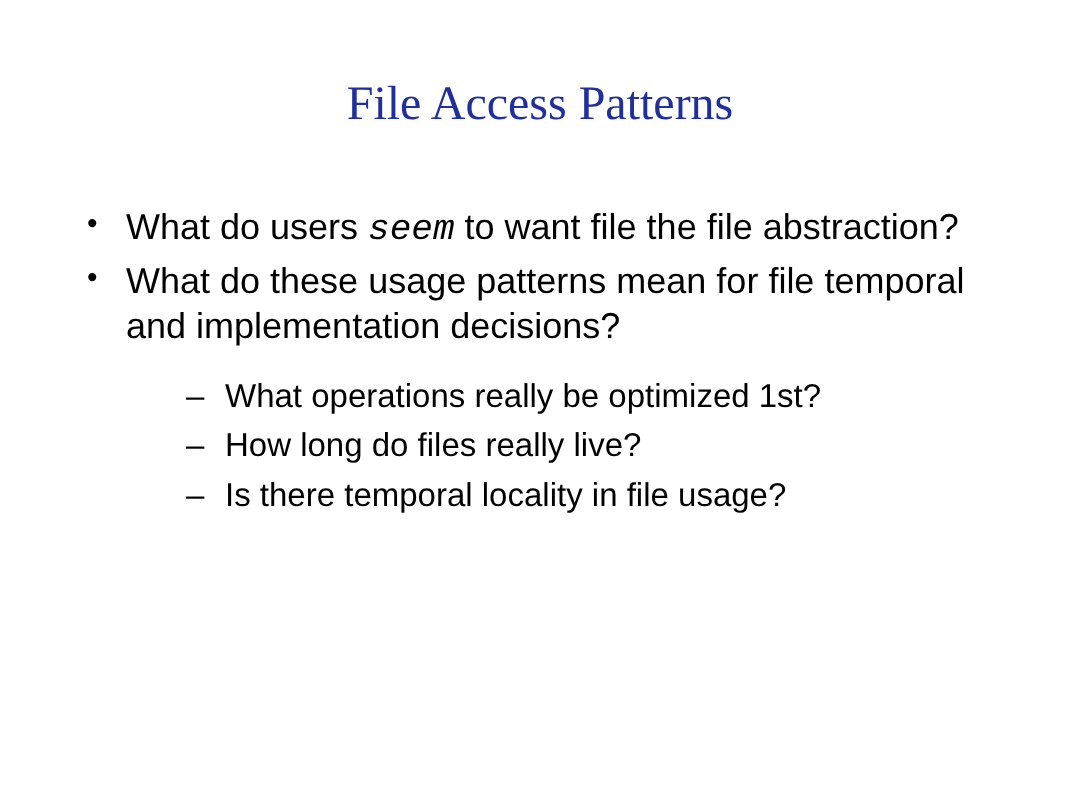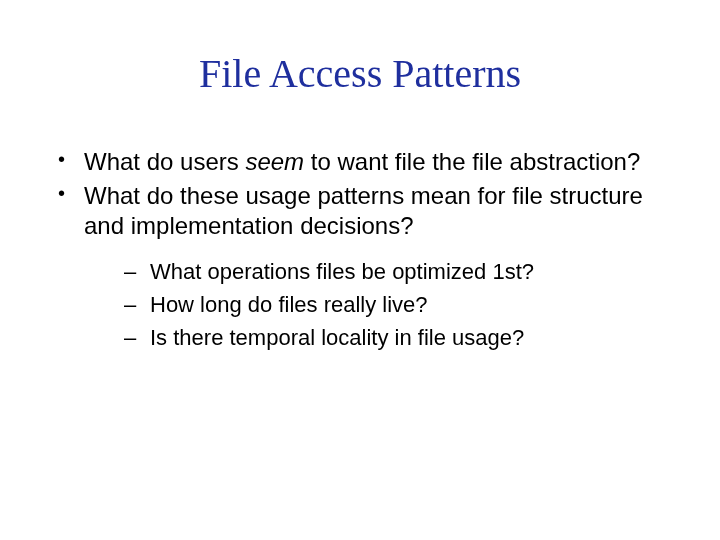--- a/index.html
+++ b/index.html
@@ -12,21 +12,21 @@
     position: relative;
     overflow: hidden;
   }
   .slide {
     width: 100%;
     height: 100%;
     padding: 50px 40px 40px 40px;
   }
   .title {
     font-family: "Comic Sans MS", "Comic Sans", cursive;
-    font-size: 40px;
+    font-size: 32px;
     color: #1f2f9e;
     text-align: center;
     margin-bottom: 50px;
     font-weight: normal;
   }
   .bullets {
     list-style: none;
     padding-left: 18px;
   }
   .bullets > li {
@@ -53,34 +53,34 @@
     line-height: 1.5;
     position: relative;
     padding-left: 26px;
   }
   .sub > li::before {
     content: "–";
     position: absolute;
     left: 0;
     top: 0;
   }
-  .italic { font-style: italic; }
+  .italic { font-style: italic; font-family: Liberation Mono, monospace; }
 </style>
 </head>
 <body>
 
 <div class="slide">
   <h1 class="title">File Access Patterns</h1>
 
   <ul class="bullets">
     <li>
       <span>What do users </span><span class="italic">seem</span><span> to want file the file abstraction?</span>
     </li>
     <li>
-      <span>What do these usage patterns mean for file structure and implementation decisions?</span>
+      <span>What do these usage patterns mean for file temporal and implementation decisions?</span>
       <ul class="sub">
-        <li>What operations files be optimized 1st?</li>
+        <li>What operations really be optimized 1st?</li>
         <li>How long do files really live?</li>
         <li>Is there temporal locality in file usage?</li>
       </ul>
     </li>
   </ul>
 </div>
 
 </body></html>

